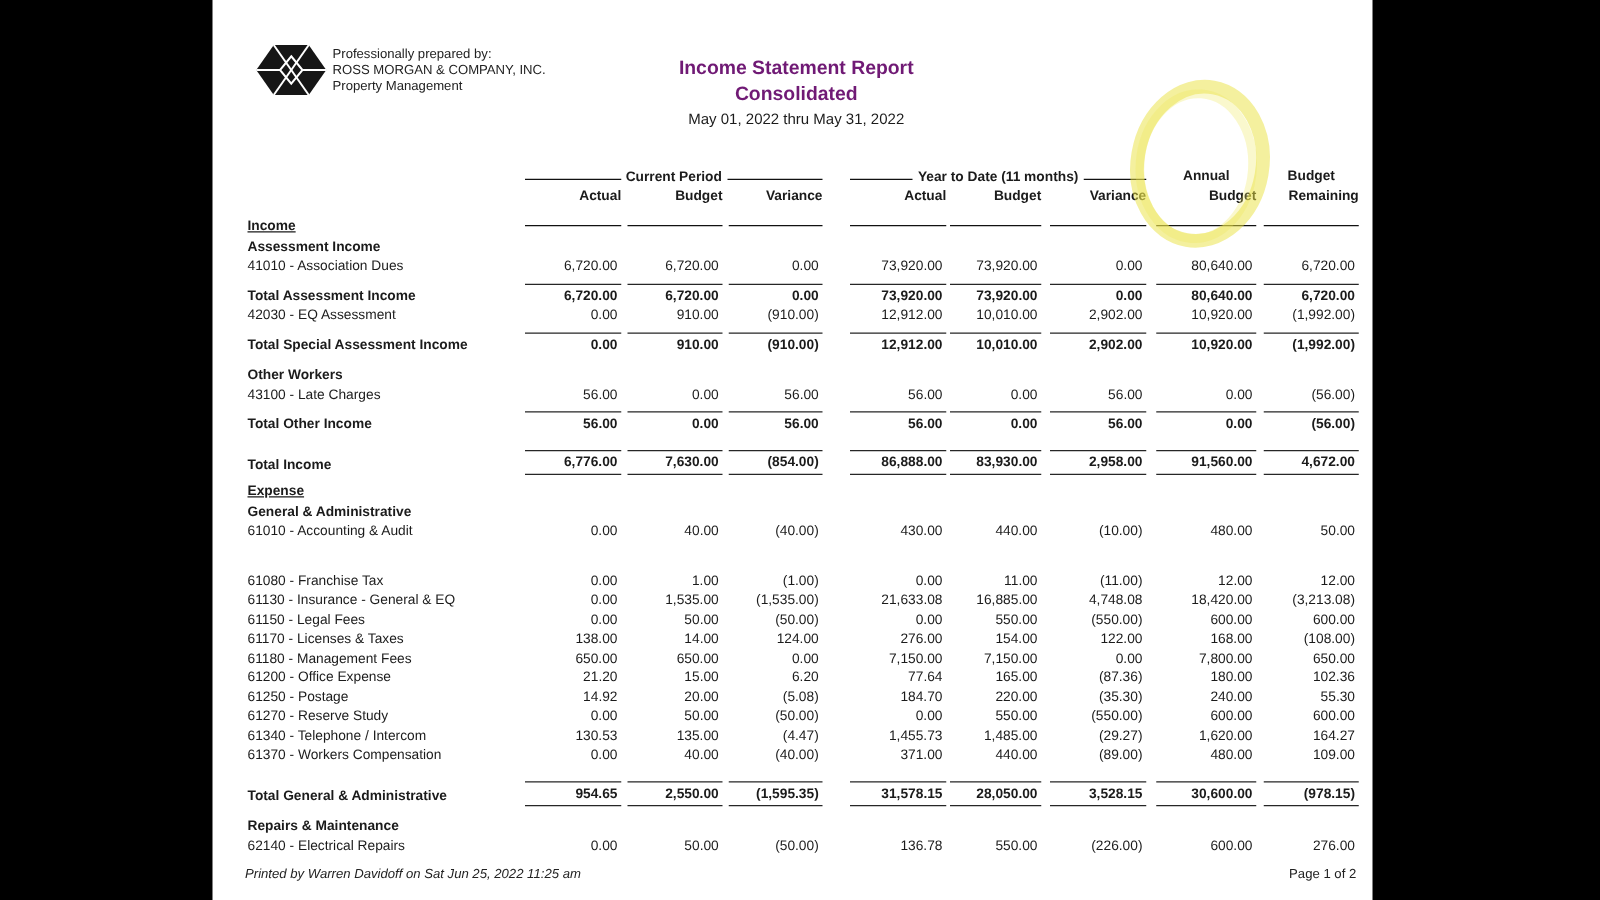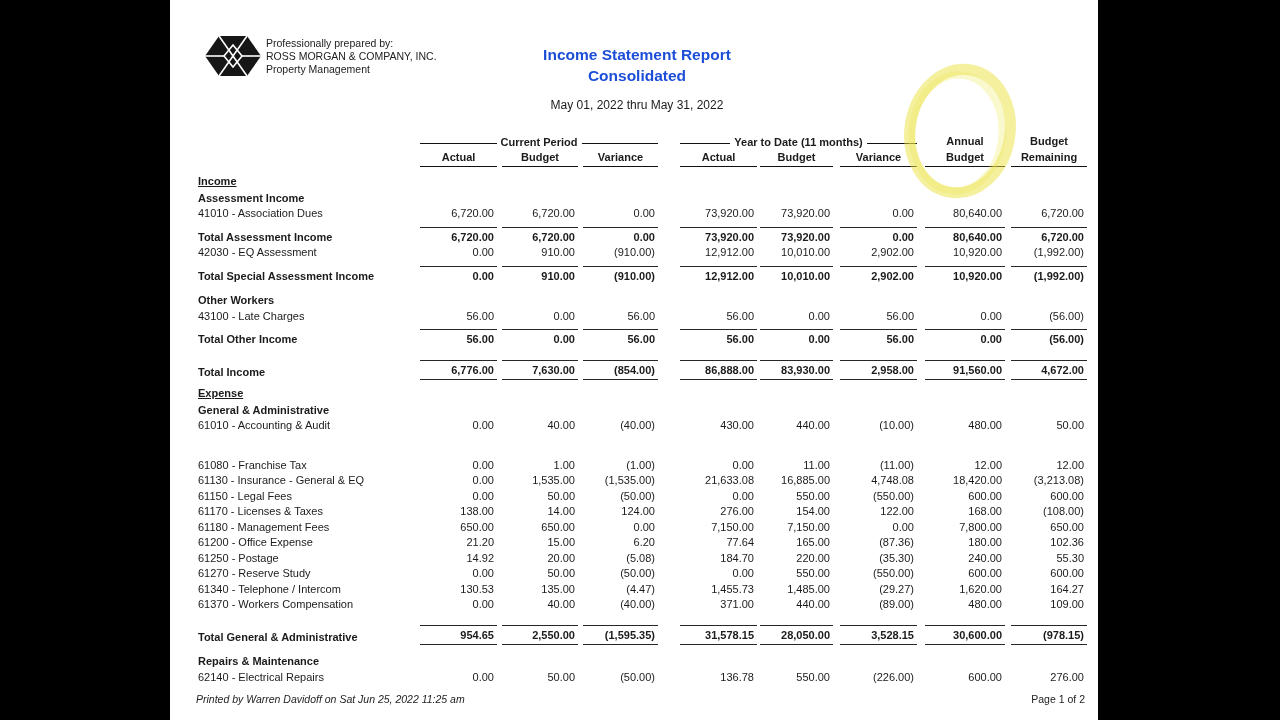--- a/index.html
+++ b/index.html
@@ -10,31 +10,31 @@
     color:#1b1b1b;
   }
   .page{
     position:absolute;left:170px;top:0;width:928px;height:720px;
     background:#fff;overflow:hidden;
   }
   
   .logo{position:absolute;left:34px;top:33px;}
   .prepared{position:absolute;left:96px;top:37px;font-size:10.5px;line-height:13px;color:#222;}
   .titleblock{position:absolute;left:37px;top:44px;width:860px;text-align:center;}
-  .titleblock .t{font-size:15.5px;font-weight:700;line-height:21px;color:#1d4ed8;}
-  .titleblock .d{font-size:12px;line-height:17px;margin-top:11px;}
+  .titleblock .t{font-size:15.5px;font-weight:700;line-height:21px;color:#701a75;}
+  .titleblock .d{font-size:12px;line-height:17px;margin-top:1px;}
   
   .grid{display:grid;grid-template-columns:224px 77px 5px 76px 5px 75px 22px 77px 3px 73px 7px 77px 8px 80px 6px 76px;}
   .thead{position:absolute;left:26px;top:135px;width:891px;}
   .groups{font-size:11px;font-weight:700;height:15px;line-height:13px;}
   .grp{display:flex;align-items:center;gap:4px;white-space:nowrap;}
   .gline{flex:1;border-top:1.5px solid #111;margin-top:1px;}
   .hctr{text-align:center;white-space:nowrap;}
   .subs{font-size:11px;font-weight:700;margin-top:1px;}
-  .subs .sc{text-align:center;border-bottom:1.7px solid #111;padding-bottom:2px;line-height:13px;}
+  .subs .sc{text-align:right;border-bottom:1.7px solid #111;padding-bottom:16px;line-height:13px;}
   
   .tbody{position:absolute;left:26px;top:174px;width:891px;}
   .row{font-size:11px;line-height:15.5px;align-items:end;}
   .row .lbl{grid-column:1;white-space:nowrap;padding-left:2px;}
   .row .cell{text-align:right;padding-right:3px;white-space:nowrap;}
   .row.section .lbl{font-weight:700;text-decoration:underline;}
   .row.section{margin-top:6px;}
   .tbody .row:first-child{margin-top:0;}
   .row.subsection .lbl{font-weight:700;}
   .row.subsection{margin-top:9px;}

